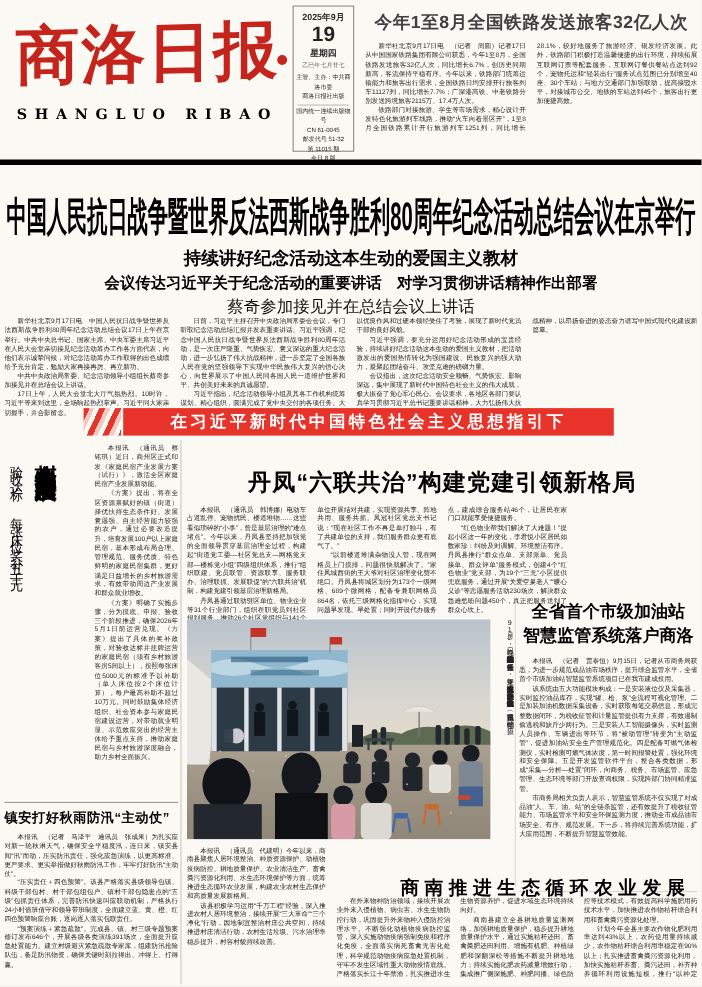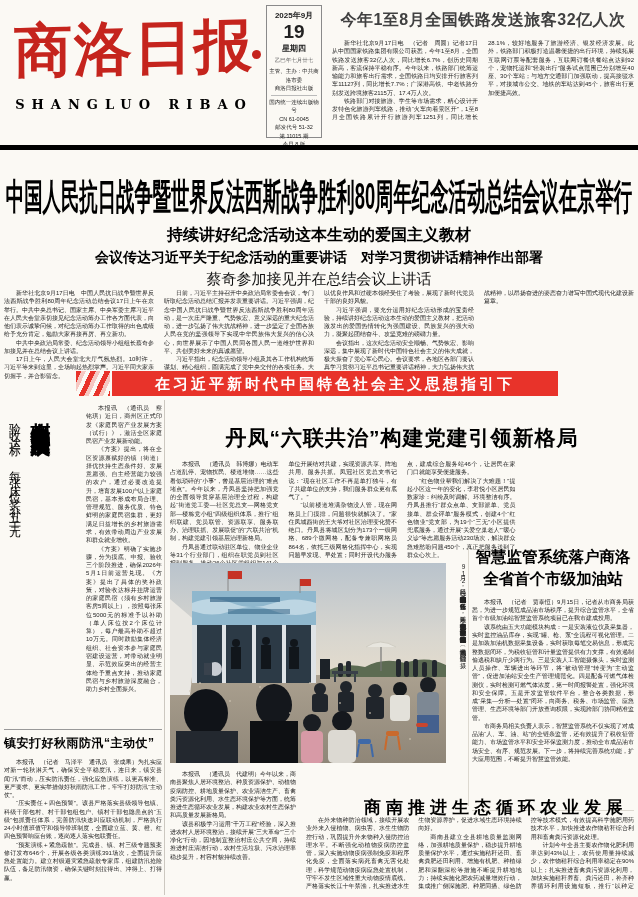--- a/index.html
+++ b/index.html
@@ -276,22 +276,22 @@
           <circle cx="170" cy="140" r="1"></circle>
           <circle cx="30" cy="120" r="1"></circle>
       </g>
     </svg>
   </figure>
   <div class="abs vert caption">9月12日晚，商南县金丝峡镇上演了一场充满乡村特色的“帐篷音乐会”。近年来，商南县依托乡土文化资源，积极推动文旅融合发展，倾力打造县域旅游特色化发展优势。　（本报通讯员　钟瑩武　摄）</div>
   <div class="abs vdiv2"></div>
 
   <article class="abs gas">
     <h2 class="gas-h">
+      <span style="display:block">全省首个市级加油站</span>
       <span style="display:block">智慧监管系统落户商洛</span>
-      <span style="display:block">全省首个市级加油站</span>
     </h2>
     <div class="bodytext gas-body">
       <p>本报讯　（记者　贾泰恒）9月15日，记者从市商务局获悉，为进一步规范成品油市场秩序，提升综合监管水平，全省首个市级加油站智慧监管系统项目已在我市建成投用。</p>
       <p>该系统由五大功能模块构成：一是安装液位仪及采集器，实时监控油品库存，实现“罐、枪、泵”全流程可视化管理。二是加装加油机数据采集设备，实时获取每笔交易信息，形成完整数据闭环，为税收征管和计量监管提供有力支撑，有效遏制偷逃税和缺斤少两行为。三是安装人工智能摄像头，实时监测人员操作、车辆进出等环节，将“被动管理”转变为“主动监管”，促进加油站安全生产管理规范化。四是配备可燃气体检测仪，实时检测可燃气体浓度，第一时间报警处置，强化环境和安全保障。五是开发监管软件平台，整合各类数据，形成“采集—分析—处置”闭环，向商务、税务、市场监管、应急管理、生态环境等部门开放查询权限，实现跨部门协同精准监管。</p>
       <p>市商务局相关负责人表示，智慧监管系统不仅实现了对成品油“人、车、油、站”的全链条监管，还有效提升了税收征管能力、市场监管水平和安全环保监测力度，推动全市成品油市场安全、有序、规范发展。下一步，将持续完善系统功能，扩大应用范围，不断提升智慧监管效能。</p>
     </div>
   </article>
   <div class="abs hdiv-right"></div>
 
   <article class="abs za">

